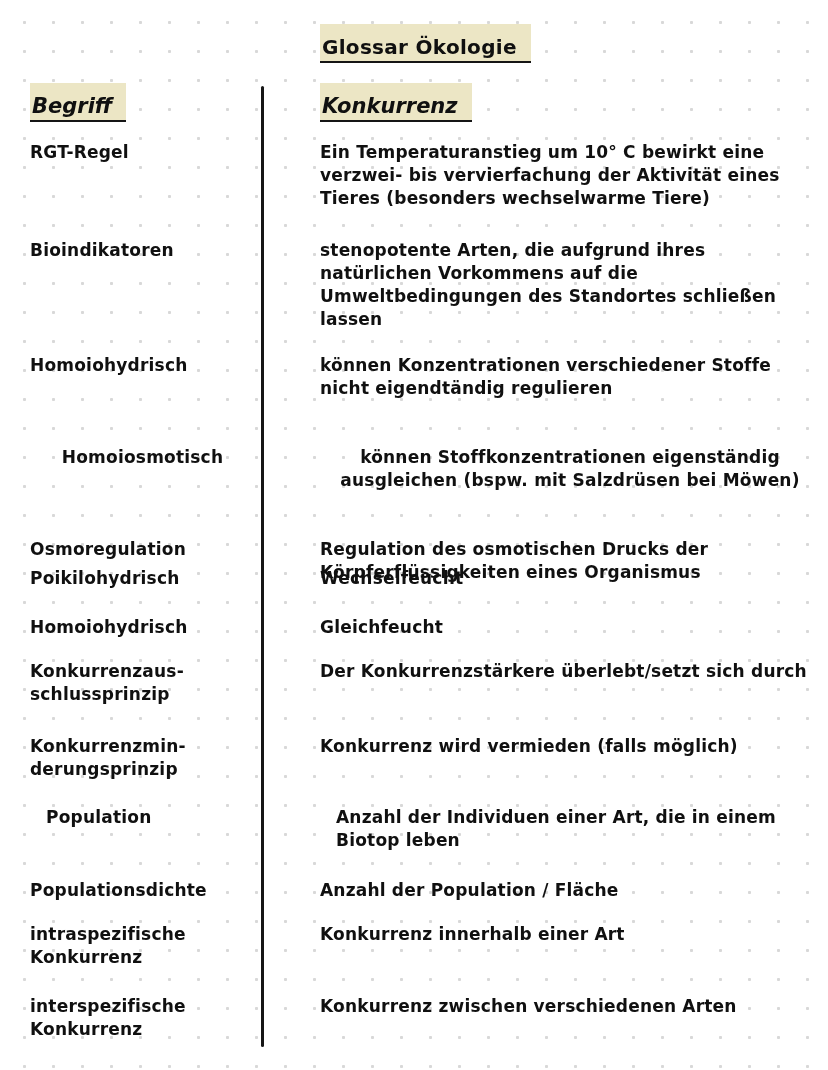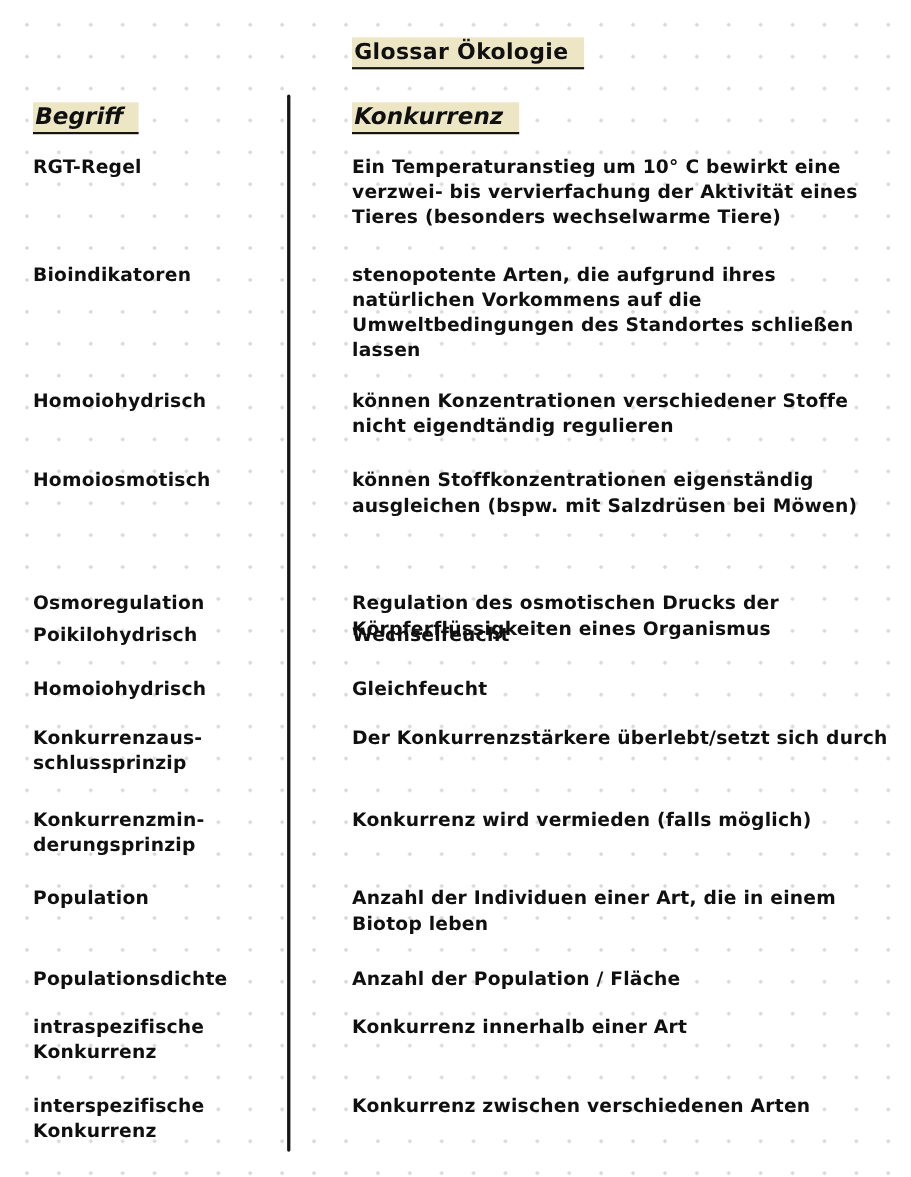--- a/index.html
+++ b/index.html
@@ -22,21 +22,21 @@
   .title {
     position: absolute;
     left: 320px;
     top: 34px;
     font-size: 20px;
     line-height: 26px;
     letter-spacing: 0.3px;
   }
   .hl {
     background: var(--highlight-color, #ece6c5);
-    padding: 1px 14px 2px 2px;
+    padding: 11px 14px 2px 2px;
     border-bottom: 2.6px solid #151515;
   }
   .hdr {
     position: absolute;
     font-size: 21px;
     line-height: 24px;
     font-style: italic;
   }
   .term-col  { left: 30px;  width: 225px; }
   .def-col   { left: 320px; width: 500px; }
@@ -54,27 +54,27 @@
     width: 2.6px;
     height: 961px;
     background: #161616;
     border-radius: 2px;
   }
   
   .y-hdr  { top: 94px;  }
   .y-r0   { top: 141px; }
   .y-r1   { top: 239px; }
   .y-r2   { top: 354px; }
-  .y-r3   { top: 426px; }
+  .y-r3   { top: 446px; text-align: center; }
   .y-r4   { top: 497px; margin-top: 41px; }
   .y-r5   { top: 567px; }
   .y-r6   { top: 616px; }
   .y-r7   { top: 660px; }
   .y-r8   { top: 735px; }
-  .y-r9   { top: 806px; }
+  .y-r9   { top: 806px; margin-left: 16px; }
   .y-r10  { top: 879px; }
   .y-r11  { top: 923px; }
   .y-r12  { top: 995px; }
 </style>
 </head>
 <body>
 
 <div class="title"><span class="hl">Glossar Ökologie</span></div>
 
 <div class="divider"></div>

